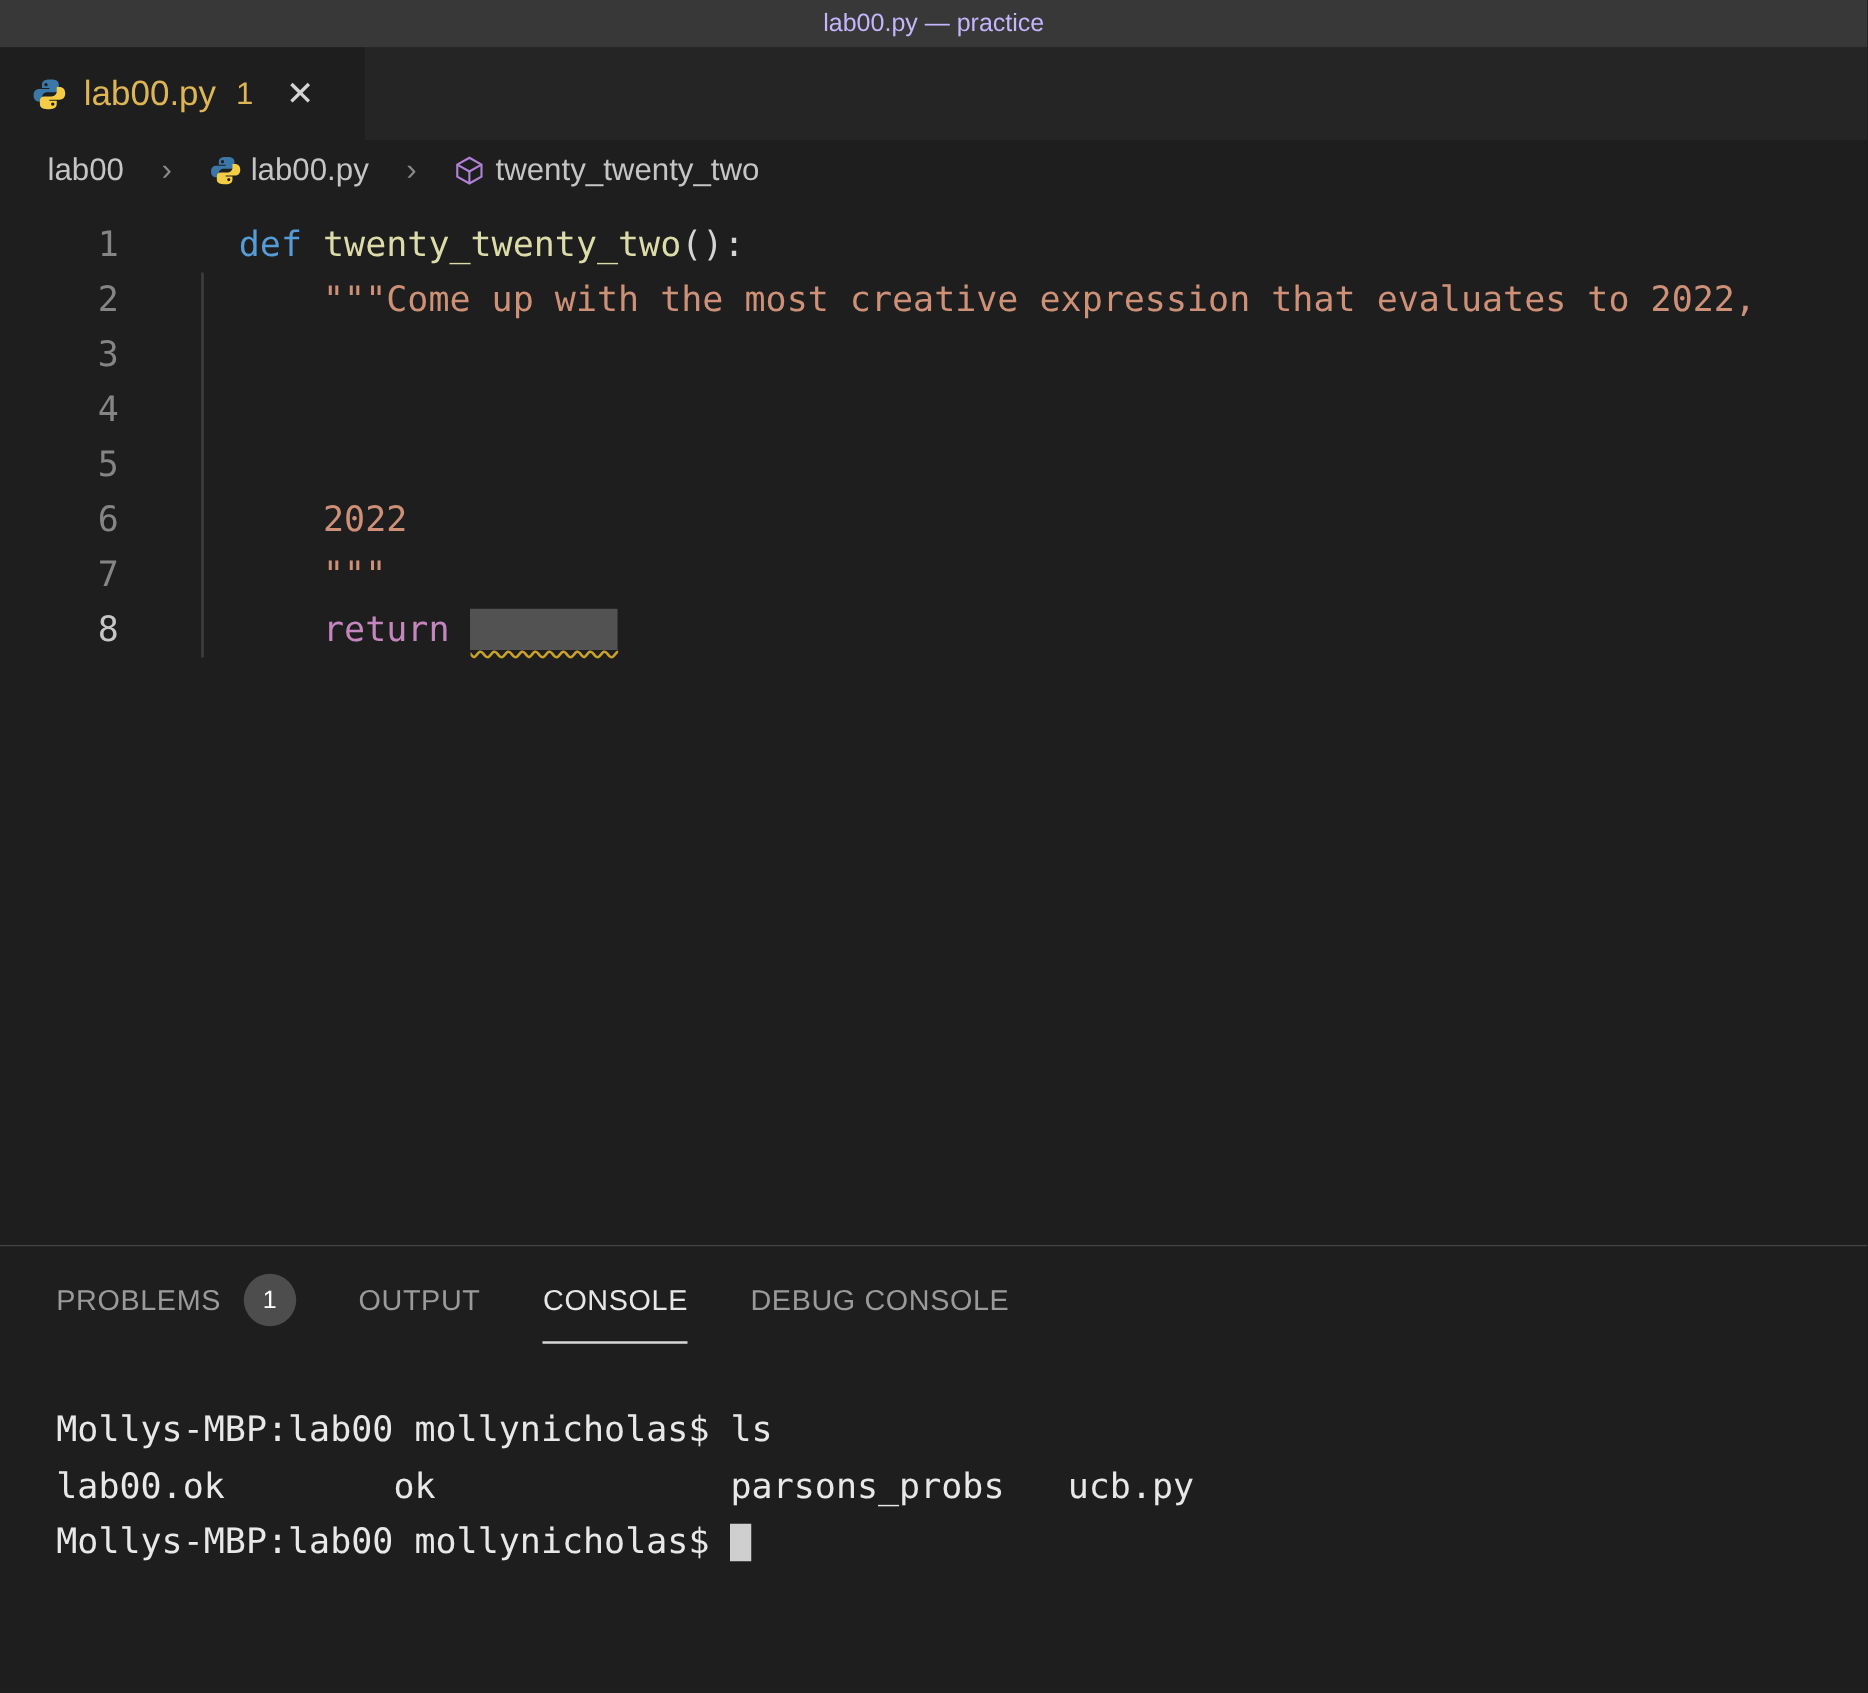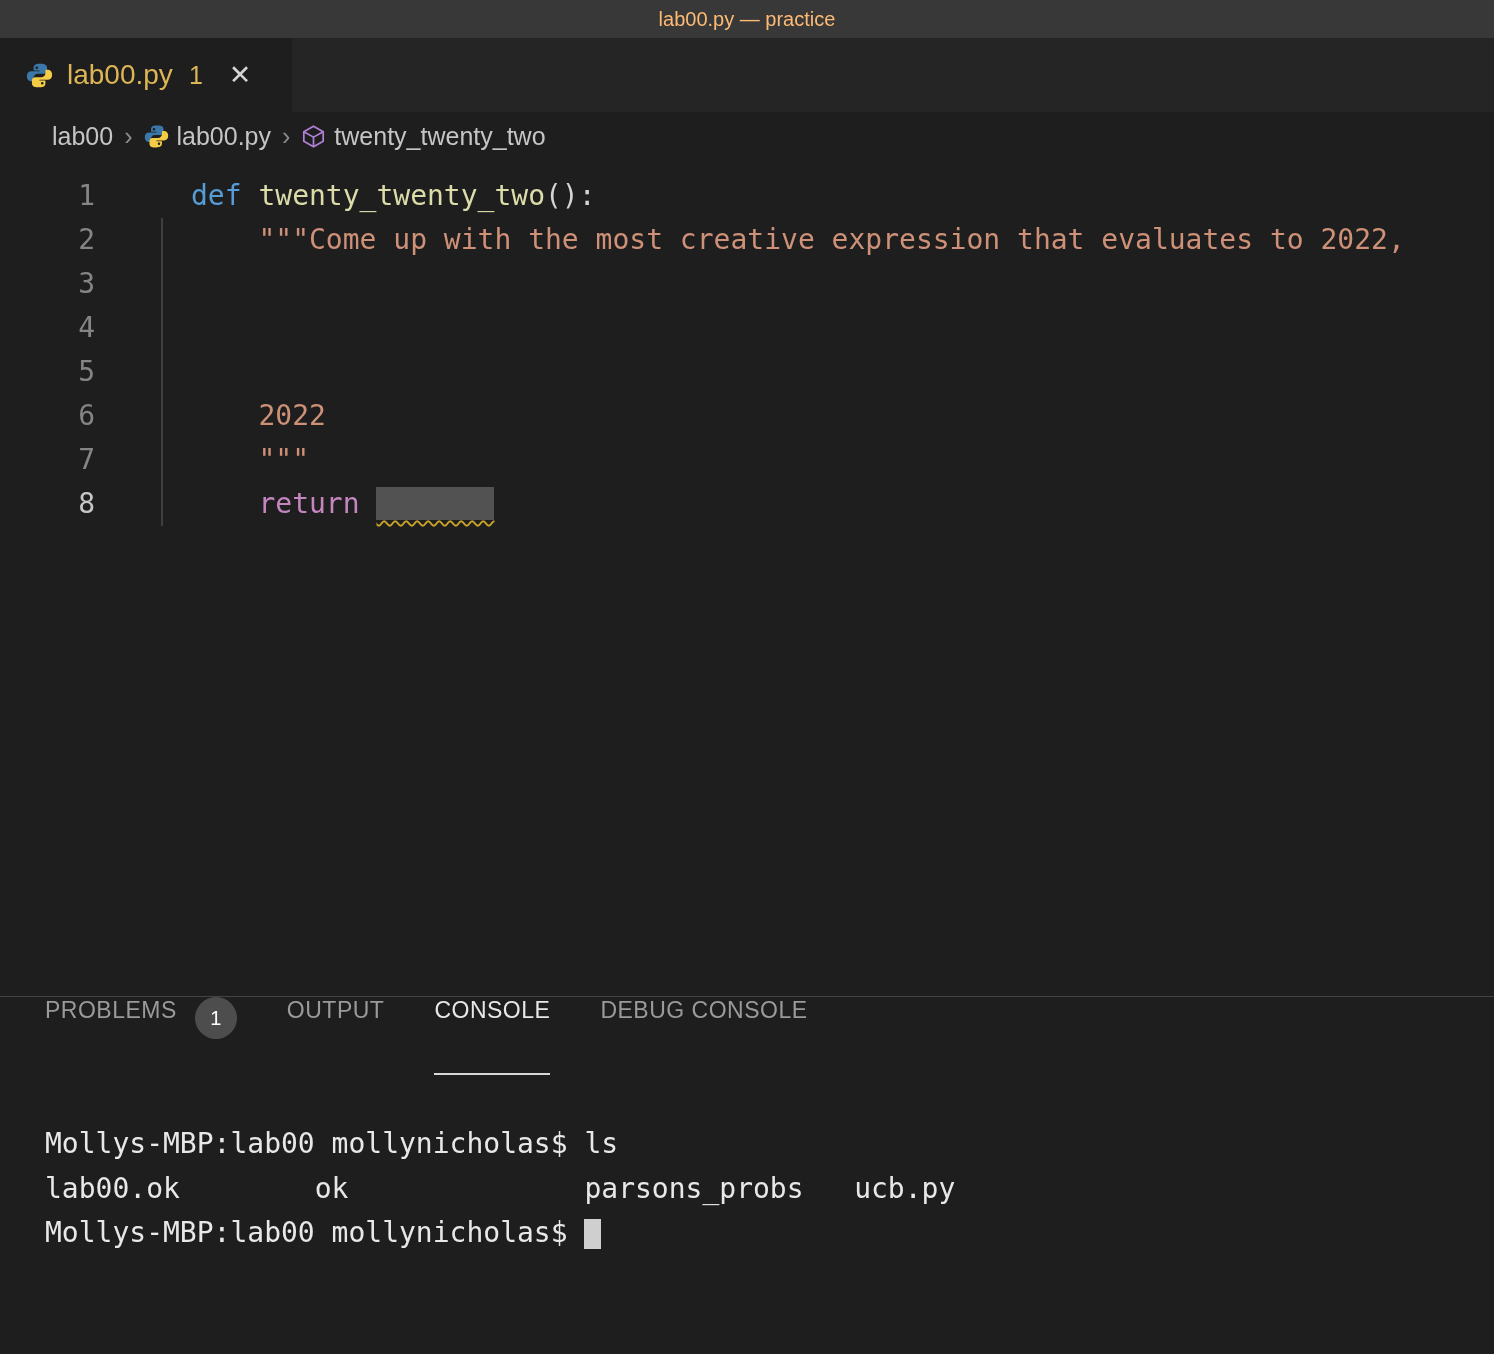--- a/index.html
+++ b/index.html
@@ -12,21 +12,21 @@
   }
 
   
   .titlebar {
     height: 38px;
     flex: none;
     background: #383838;
     display: flex;
     align-items: center;
     justify-content: center;
-    color: #fdba74;
+    color: #c4b5fd;
     font-size: 20px;
   }
 
   
   .tabstrip {
     height: 74px;
     flex: none;
     background: #252526;
     display: flex;
     align-items: stretch;
@@ -49,22 +49,22 @@
     line-height: 1;
   }
   .icon-box { display: inline-flex; align-items: center; }
 
   
   .breadcrumb {
     height: 48px;
     flex: none;
     display: flex;
     align-items: center;
-    padding-left: 52px;
-    gap: 5px;
+    padding-left: 38px;
+    gap: 24px;
     color: #c5c5c5;
     font-size: 25px;
     background: #1e1e1e;
   }
   .crumb { display: inline-flex; align-items: center; gap: 8px; cursor: pointer; }
   .crumb-sep { color: #8a8a8a; font-size: 25px; margin: 0 6px; }
 
   
   .editor {
     flex: 1 1 auto;
@@ -117,21 +117,21 @@
     align-items: stretch;
     padding-left: 45px;
     gap: 50px;
     font-size: 23px;
     letter-spacing: 0.5px;
     color: #9a9a9a;
   }
   .panel-tab {
     position: relative;
     display: flex;
-    align-items: flex-start;
+    align-items: center;
     gap: 18px;
     cursor: pointer;
   }
   .panel-tab.active { color: #e7e7e7; }
   .panel-tab.active::after {
     content: "";
     position: absolute;
     left: 0;
     right: 0;
     bottom: 8px;

